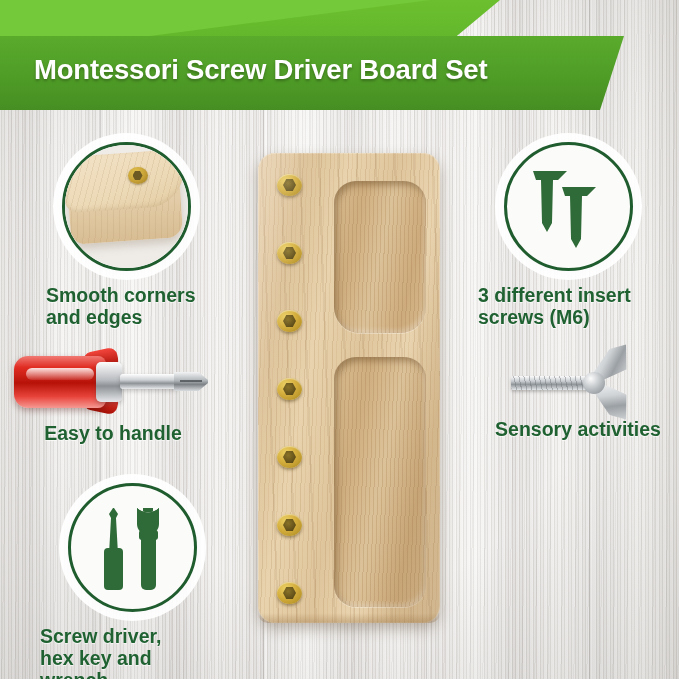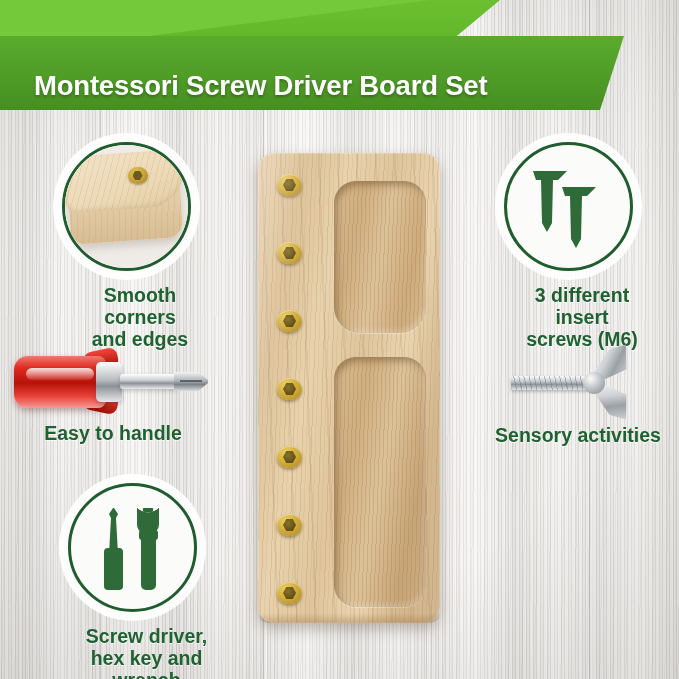--- a/index.html
+++ b/index.html
@@ -64,43 +64,42 @@
     background:#74c93a;
     clip-path:polygon(0 0, 430px 0, 150px 36px, 0 36px);
   }
   .hdr-band{
     position:absolute;left:0;top:36px;width:624px;height:74px;
     background:linear-gradient(180deg,#5aab2c 0%, #4f9c27 55%, #468e22 100%);
     clip-path:polygon(0 0, 624px 0, 600px 74px, 0 74px);
     box-shadow:0 3px 7px rgba(0,0,0,.18);
   }
   .hdr-title{
-    position:absolute;left:34px;top:60px;width:580px;height:52px;
+    position:absolute;left:34px;top:44px;width:580px;height:52px;
     display:flex;align-items:center;
     color:#ffffff;font-size:27.5px;font-weight:bold;
     letter-spacing:-0.2px;
     text-shadow:0 2px 3px rgba(0,0,0,.28);
     white-space:nowrap;
   }
 
   
   .feat{position:absolute;}
   .feat-circle{
     position:relative;border-radius:50%;
     background:#fdfdfc;
     box-shadow:0 0 0 9px rgba(255,255,255,.92), 0 2px 7px rgba(60,60,60,.20);
     border:3px solid #1f5c2e;
     overflow:hidden;
   }
   .feat-label{
-    margin-top:13px;text-align:center;
+    margin-top:13px;
     color:#1f6131;font-weight:bold;font-size:19.5px;line-height:1.14;
     text-shadow:0 1px 1px rgba(255,255,255,.75);
     white-space:pre-line;
-    padding-left:28px;
   }
   .plain-label{
     text-align:center;color:#1f6131;font-weight:bold;font-size:19.5px;
     line-height:1.14;text-shadow:0 1px 1px rgba(255,255,255,.75);
   }
 
   
   .blockpic{position:absolute;inset:0;background:#efece8;}
   .block-body{
     position:absolute;left:4px;top:26px;width:112px;height:70px;
@@ -340,21 +339,21 @@
 
   <div class="feat" style="left:483px;top:348px;width:190px;">
     <div id="wingbolt" style="position:relative;left:22px;top:0;">
       <div class="wb-shaft">
           <div class="wb-thread"></div>
         </div>
       <div class="wb-wing-a"></div>
       <div class="wb-wing-b"></div>
       <div class="wb-hub"></div>
     </div>
-    <div class="plain-label" style="margin-top:6px;">Sensory activities</div>
+    <div class="plain-label" style="">Sensory activities</div>
   </div>
 
   <div class="feat" style="left:40px;top:483px;width:185px;">
     <div class="feat-circle" style="width:123px;height:123px;margin:0 auto;background:#fbfbf9;">
       <svg class="icon-svg" viewBox="0 0 123 123">
         <g fill="#2f6b38">
           <path d="M43 22 l4 6 -2 4 2 36 h-9 l2 -36 -2 -4 4 -6 z"></path>
           <rect x="33" y="62" width="19" height="42" rx="4"></rect>
           <path d="M66 22 v14 h6 v-14 h10 v14 h6 v-14 a16 16 0 0 1 -22 0 z"></path>
           <path d="M66 22 a16 16 0 0 0 22 0 l0 16 a11 11 0 0 1 -22 0 z"></path>

